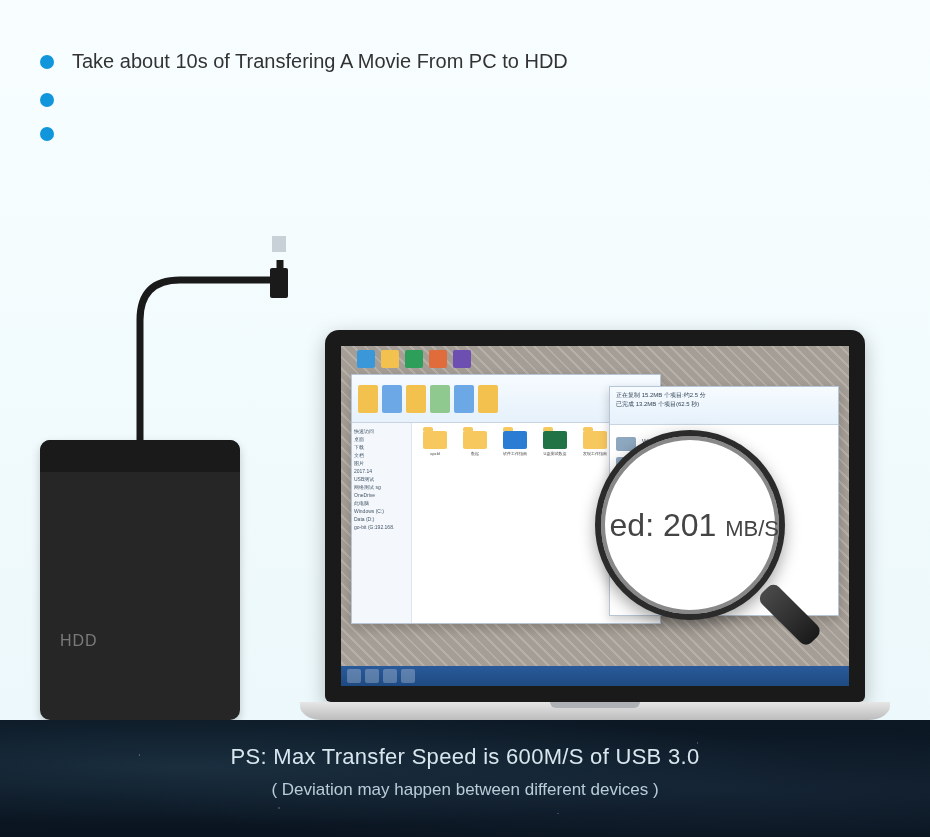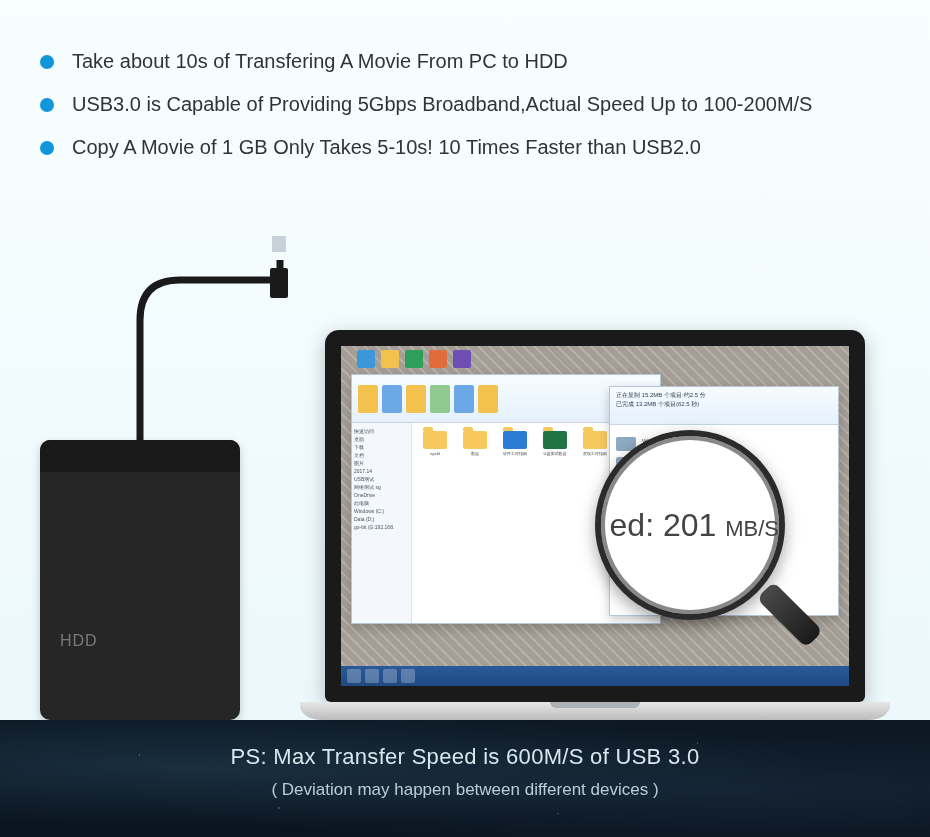--- a/index.html
+++ b/index.html
@@ -355,25 +355,23 @@
 
 <div class="top-section">
 
   <ul class="bullet-list">
     <li>
       <span class="bullet-icon"></span>
       <span>Take about 10s of Transfering A Movie From PC to HDD</span>
     </li>
     <li>
       <span class="bullet-icon"></span>
-      <span>USB3.0 is Capable of Providing 5Gbps Broadband,Actual Speed Up to 100-200M/S</span>
     </li>
     <li>
       <span class="bullet-icon"></span>
-      <span>Copy A Movie of 1 GB Only Takes 5-10s! 10 Times Faster than USB2.0</span>
     </li>
   </ul>
 
   <div class="product-area">
 
     <div class="hdd-wrap">
       <svg class="cable" viewBox="0 0 200 180">
         <path d="M40,180 L40,60 Q40,20 80,20 L175,20 Q180,20 180,15 L180,0"></path>
       </svg>
       <div class="usb-plug">

